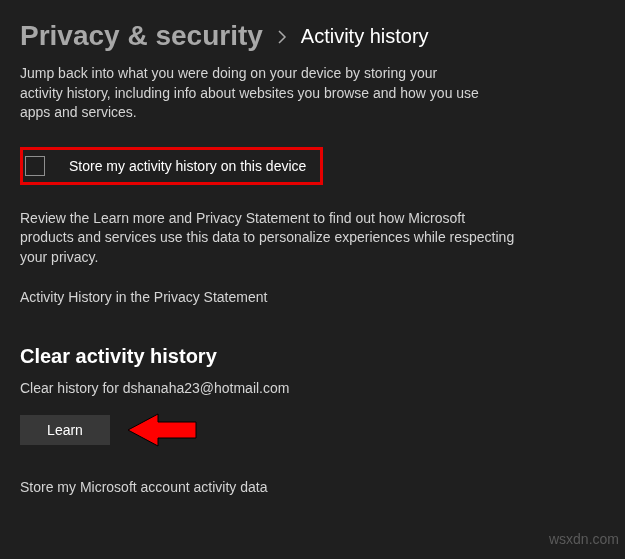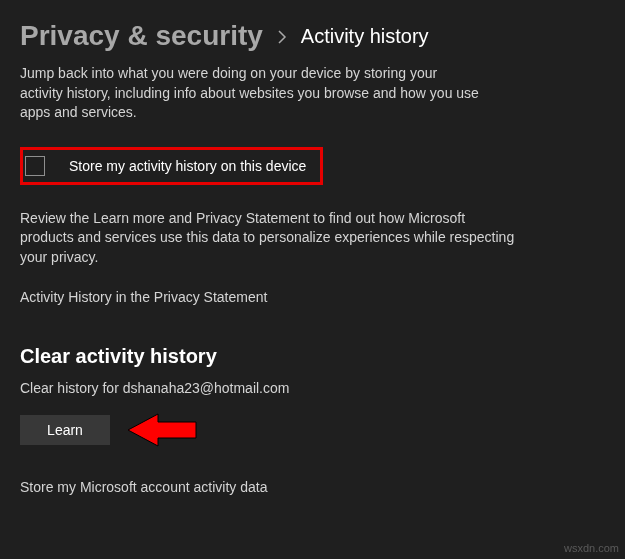--- a/index.html
+++ b/index.html
@@ -106,23 +106,23 @@
       width: 70px;
       height: 40px;
     }
     .manage-link {
       font-size: 14px;
       color: #d4d4d4;
       display: inline-block;
     }
     .watermark {
       position: absolute;
-      bottom: 5px;
+      bottom: 12px;
       right: 6px;
-      font-size: 11px;
+      font-size: 14px;
       color: #5a5a5a;
     }
   </style>
 </head>
 <body>
 
 
 
 <div class="breadcrumb">
   <span class="breadcrumb-parent">Privacy &amp; security</span>

